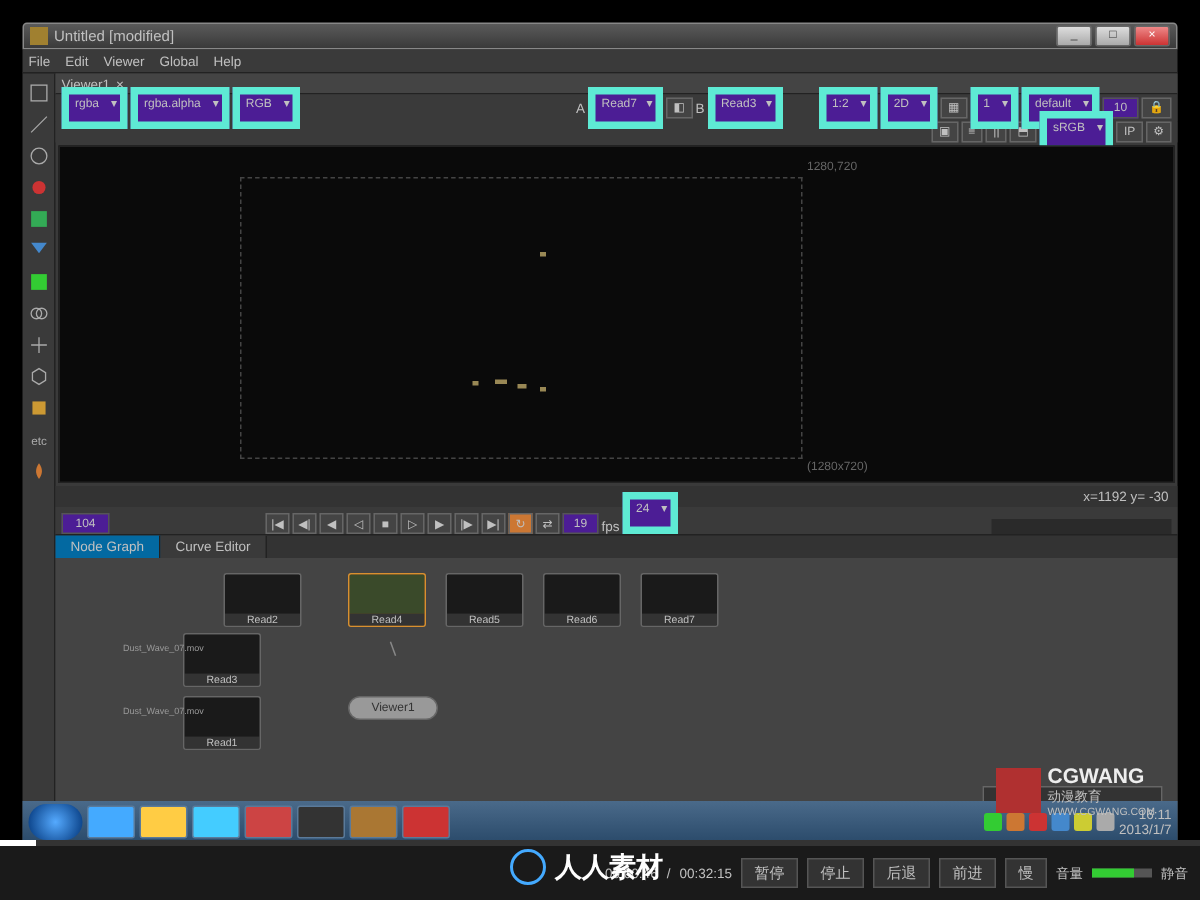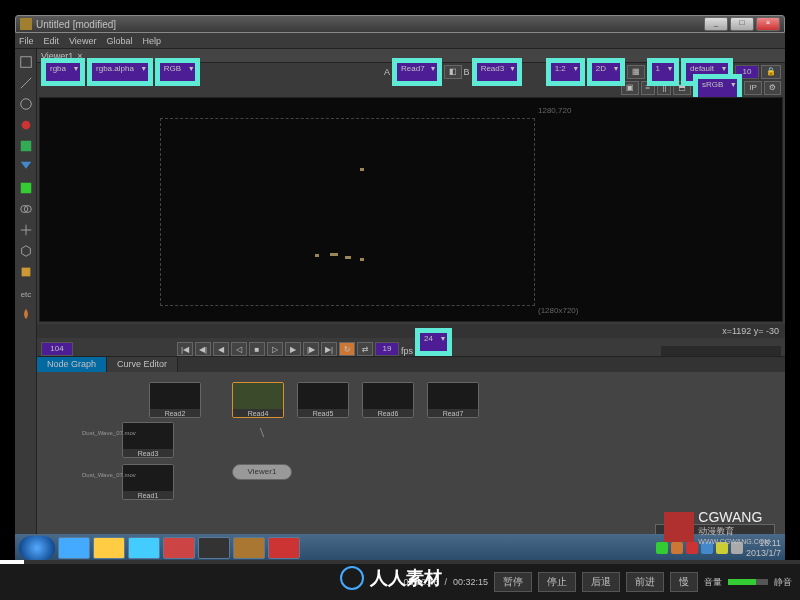--- a/index.html
+++ b/index.html
@@ -52,21 +52,21 @@
 .startbtn{width:36px;height:24px;background:radial-gradient(circle,#5af,#037);border-radius:12px}
 .tbicon{width:32px;height:22px;background:#3a5a7a;border:1px solid #5a7a9a;border-radius:2px}
 .tray{margin-left:auto;display:flex;gap:3px;align-items:center;font-size:8px}
 .tray .ticon{width:12px;height:12px;border-radius:2px}
 .playerbar{position:absolute;bottom:0;left:0;width:800px;height:36px;background:#1a1a1a;display:flex;align-items:center;padding:0 8px;gap:6px}
 .progress{position:absolute;bottom:36px;left:0;width:800px;height:4px;background:#333}
 .progress .fill{width:3%;height:100%;background:#fff}
 .pbtn{padding:2px 8px;background:#333;border:1px solid #555;font-size:10px}
 .wm{position:absolute;bottom:55px;right:30px;display:flex;align-items:center;gap:4px}
 .wm .logo{width:30px;height:30px;background:#b03030}
-.wm .txt{font-size:14px;font-weight:normal;color:#eee}
+.wm .txt{font-size:14px;font-weight:bold;color:#eee}
 .wm2{position:absolute;bottom:10px;left:340px;display:flex;align-items:center;gap:6px}
 .wm2 .c{width:24px;height:24px;border:2px solid #4af;border-radius:50%}
 .wm2 .t{font-size:18px;font-weight:bold;color:#fff}
 .edge{position:absolute;border-top:1px solid #888}
 </style>
 </head>
 <body>
 
 <div class="outer">
   <div class="titlebar">

